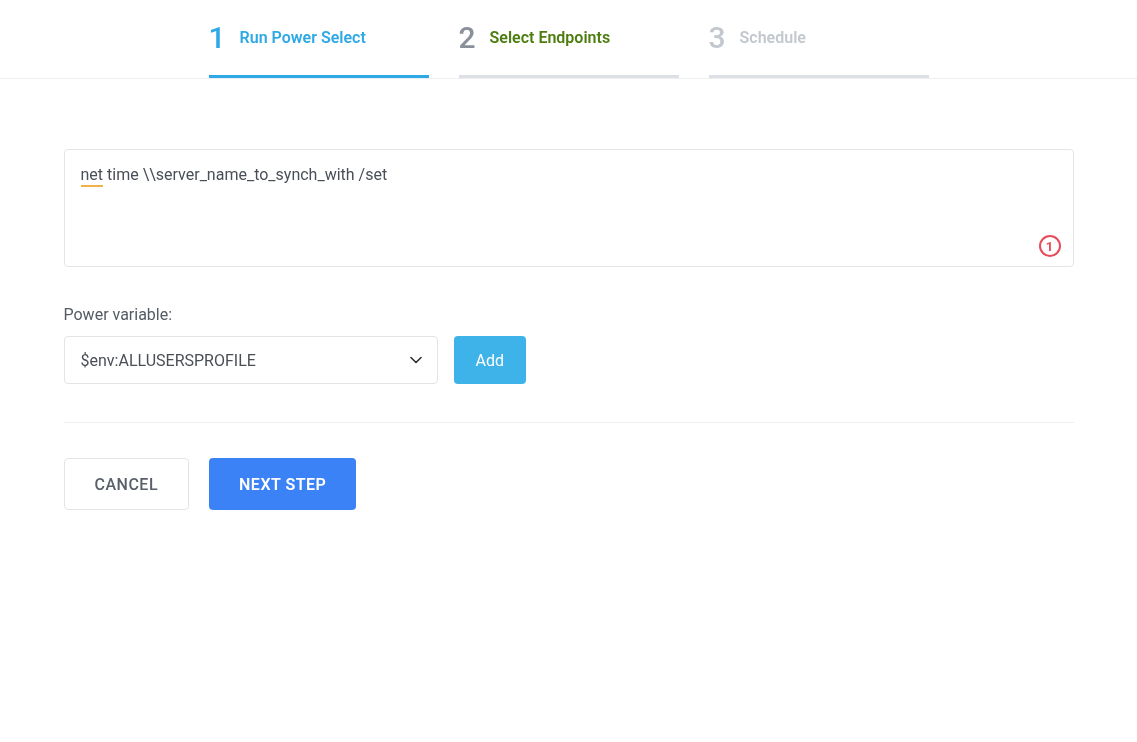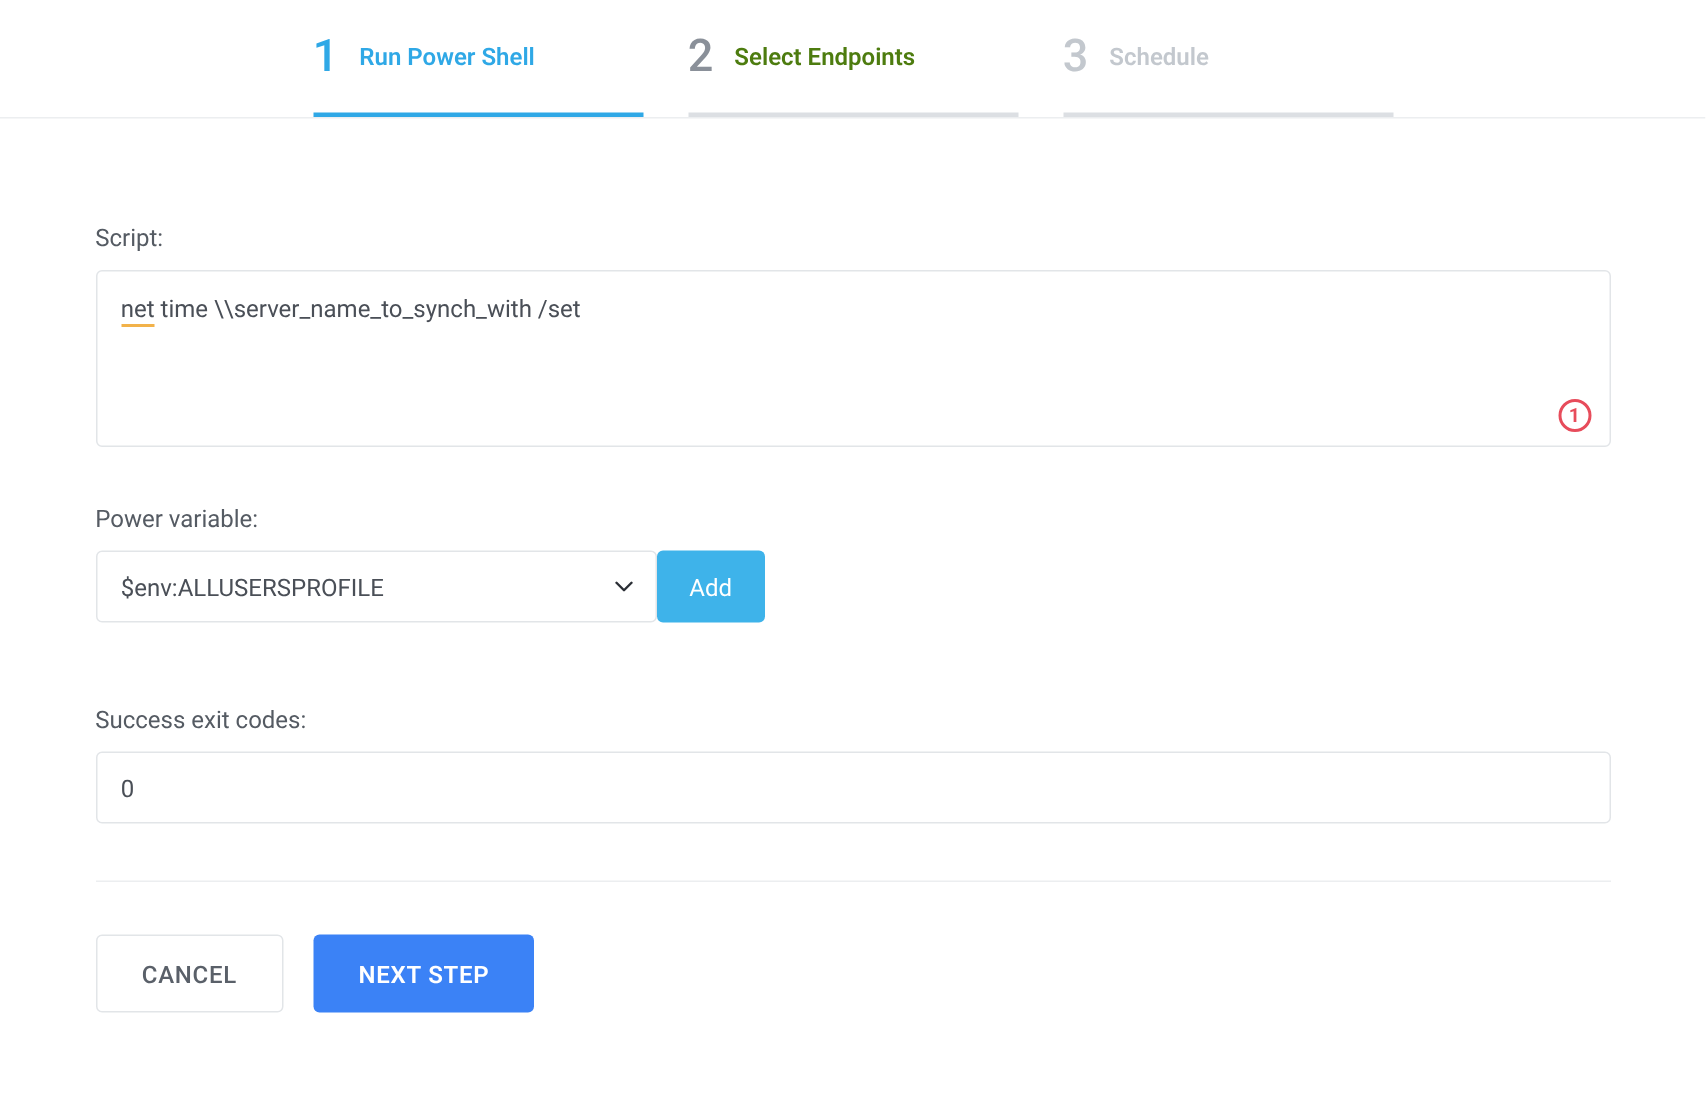--- a/index.html
+++ b/index.html
@@ -103,21 +103,21 @@
       font-size: 13px;
       font-weight: 700;
       display: flex;
       align-items: center;
       justify-content: center;
       line-height: 1;
     }
     .variable-row {
       display: flex;
       align-items: flex-start;
-      gap: 0;
+      gap: 16px;
     }
     .select-wrap {
       position: relative;
       width: 374px;
     }
     .select-input {
       width: 100%;
       height: 48px;
       border: 1px solid #e2e5e8;
       border-radius: 4px;
@@ -194,36 +194,35 @@
       justify-content: flex-start;
       gap: 20px;
     }
   </style>
 </head>
 <body>
 
 <div class="wizard-header">
   <div class="wizard-step active">
     <span class="step-number">1</span>
-    <span class="step-label">Run Power Shell</span>
+    <span class="step-label">Run Power Select</span>
   </div>
   <div class="wizard-step">
     <span class="step-number">2</span>
     <span class="step-label">Select Endpoints</span>
   </div>
   <div class="wizard-step disabled">
     <span class="step-number">3</span>
     <span class="step-label">Schedule</span>
   </div>
 </div>
 
 <div class="content">
 
   <div class="field-group">
-    <label class="field-label">Script:</label>
     <div class="script-box">
       <div class="script-content" contenteditable="true" style=""><span class="underlined">net</span><span> time \\server_name_to_synch_with /set</span></div>
       <div class="warning-badge">
         <span>1</span>
       </div>
     </div>
   </div>
 
   <div class="field-group">
     <label class="field-label">Power variable:</label>
@@ -233,24 +232,20 @@
         <span class="select-caret">
           <svg viewBox="0 0 12 8" fill="none">
               <path d="M1 1.5 L6 6.5 L11 1.5" stroke="#2b2f36" stroke-width="1.6" stroke-linecap="round" stroke-linejoin="round"></path>
             </svg>
         </span>
       </div>
       <button class="btn btn-primary-light">Add</button>
     </div>
   </div>
 
-  <div class="field-group" style="margin-top:55px;">
-    <label class="field-label">Success exit codes:</label>
-    <input type="text" class="text-input" value="0" style="">
-  </div>
 
   <div class="separator"></div>
 
   <div class="footer-actions">
     <button class="btn btn-outline">CANCEL</button>
     <button class="btn btn-primary">NEXT STEP</button>
   </div>
 
 </div>
 

